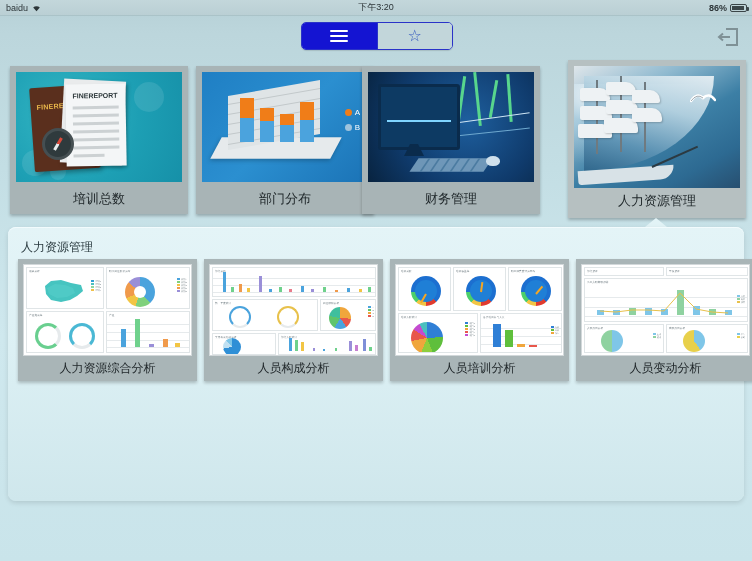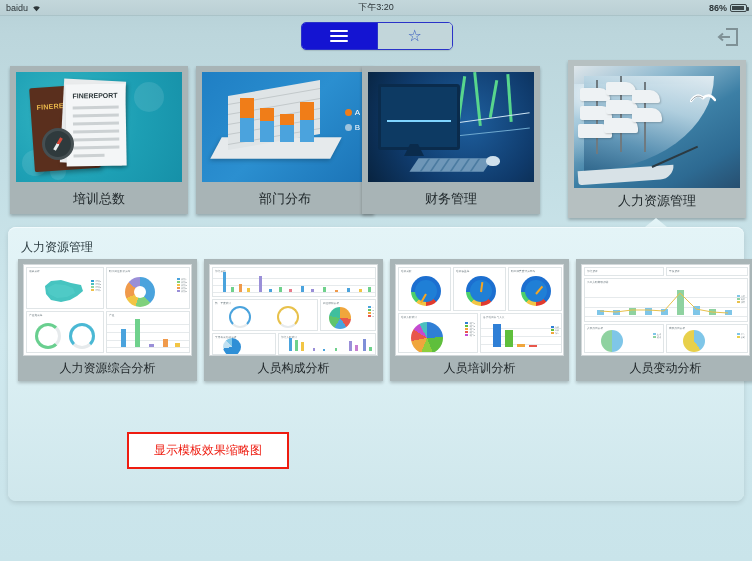--- a/index.html
+++ b/index.html
@@ -537,18 +537,15 @@
               <div><em style="background:#e8d04b"></em>公司</div>
             </div>
           </div>
         </div>
         <div class="tcap">人员变动分析</div>
       </div>
     </div>
 
   </div>
 
-  <div class="anno-box">
-    <span>显示模板效果缩略图</span>
-  </div>
 
 
 </div>
 
 </body></html>

